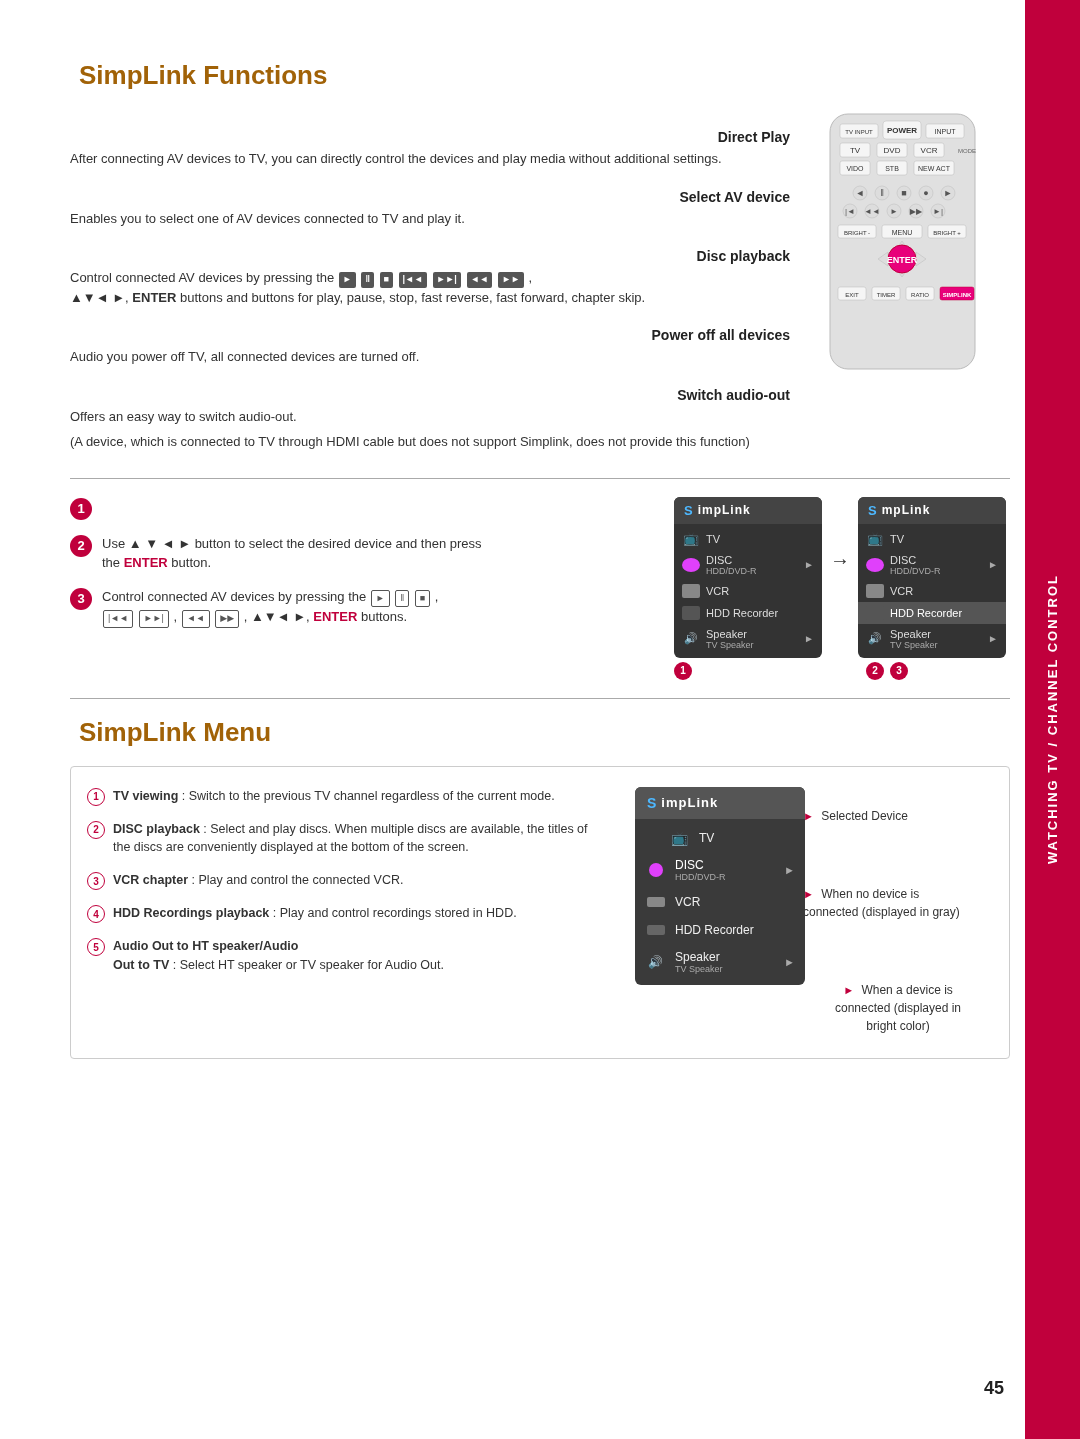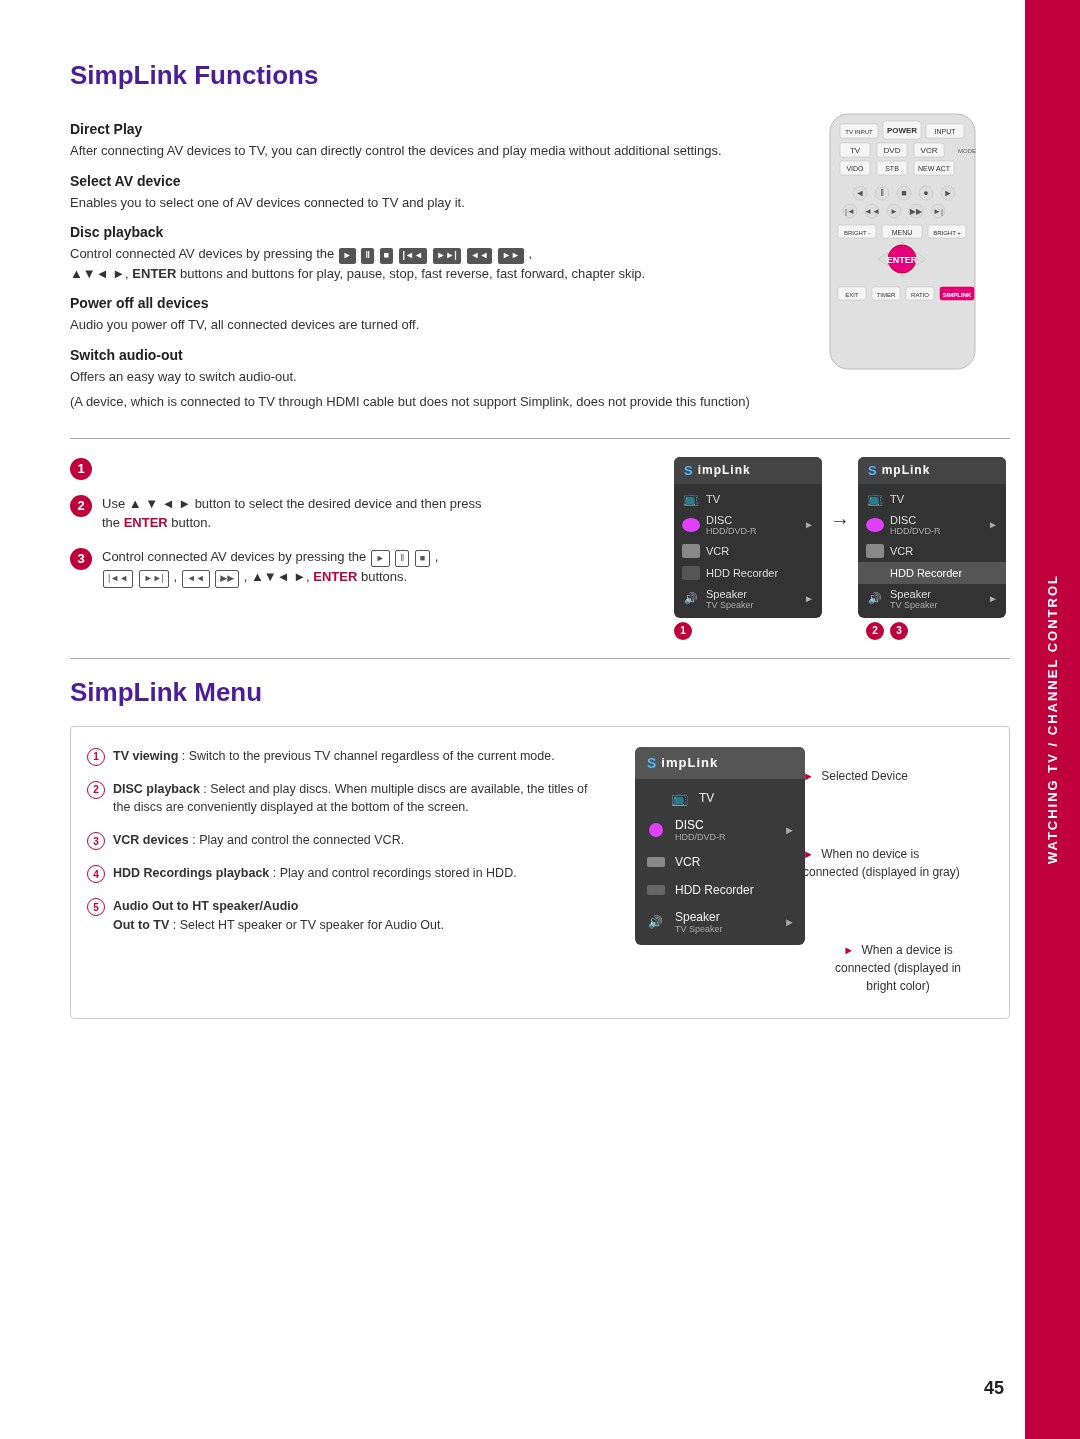--- a/index.html
+++ b/index.html
@@ -56,30 +56,32 @@
 
     
     .main-content {
       margin-right: 60px;
     }
 
     
     .section-title {
       font-size: 26px;
       font-weight: bold;
-      color: #4c1d95;
+      color: #a16207;
       margin-bottom: 18px;
       margin-top: 0;
+      margin-left: 9px;
     }
 
     .sub-section-title {
       font-weight: bold;
       font-size: 14px;
       margin-bottom: 4px;
-      margin-top: 12px;
+      margin-top: 20px;
+      text-align: right;
     }
 
     .sub-section-body {
       font-size: 13px;
       line-height: 1.5;
       margin-bottom: 6px;
       color: #333;
     }
 
     
@@ -751,21 +753,21 @@
       </div>
       <div class="menu-item-row">
         <div class="menu-number">2</div>
         <div class="menu-text">
           <span class="bold">DISC playback</span> : Select and play discs. When multiple discs are available, the titles of the discs are conveniently displayed at the bottom of the screen.
         </div>
       </div>
       <div class="menu-item-row">
         <div class="menu-number">3</div>
         <div class="menu-text">
-          <span class="bold">VCR devices</span> : Play and control the connected VCR.
+          <span class="bold">VCR chapter</span> : Play and control the connected VCR.
         </div>
       </div>
       <div class="menu-item-row">
         <div class="menu-number">4</div>
         <div class="menu-text">
           <span class="bold">HDD Recordings playback</span> : Play and control recordings stored in HDD.
         </div>
       </div>
       <div class="menu-item-row">
         <div class="menu-number">5</div>

